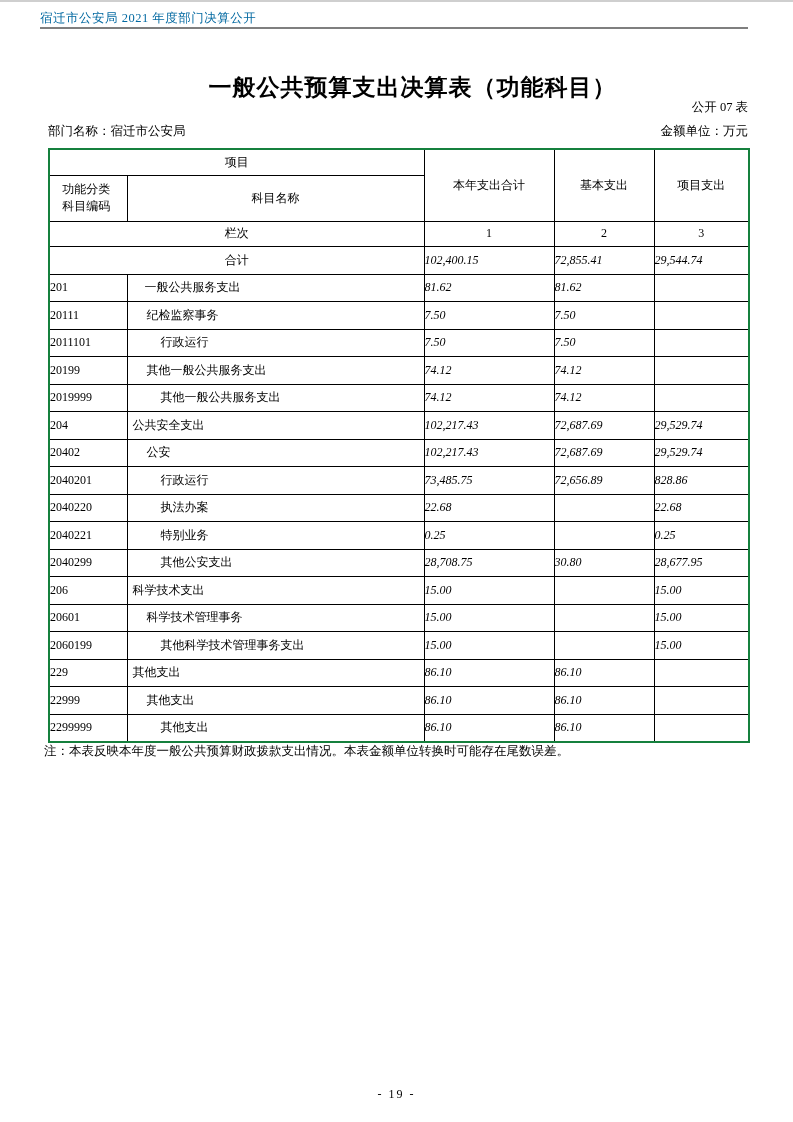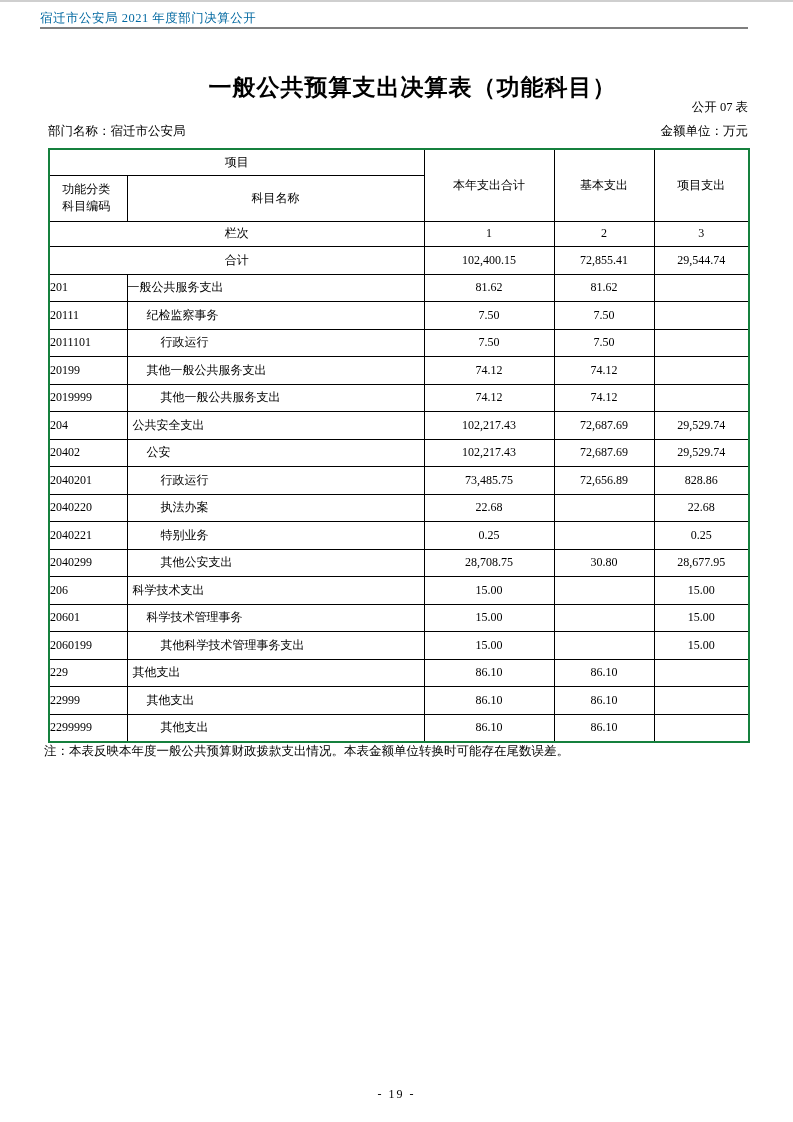--- a/index.html
+++ b/index.html
@@ -51,21 +51,21 @@
   }
   table.budget td, table.budget th {
     border: 1px solid #000;
     padding: 0;
     font-weight: normal;
     overflow: hidden;
     line-height: 1.25;
   }
   table.budget { border: 2px solid #15803d; }
   td.center { text-align: center; vertical-align: middle; }
-  td.num { text-align: center; vertical-align: middle; padding-right: 6px; }
+  td.num { text-align: left; vertical-align: middle; padding-right: 6px; font-style: italic; }
   td.code { text-align: left; vertical-align: middle; padding-left: 4px; }
   td.name { text-align: left; vertical-align: middle; }
   tr.hdr1 { height: 26px; }
   tr.hdr2 { height: 46px; }
   tr.lanci { height: 25px; }
   tr.total { height: 28px; }
   tr.body-row { height: 27.5px; }
   .code-head {
     display: inline-block; width: 52px;
     text-align: left; line-height: 1.4;
@@ -124,21 +124,21 @@
     <tr class="total">
       <td class="center" colspan="2">合计</td>
       <td class="num">102,400.15</td>
       <td class="num">72,855.41</td>
       <td class="num">29,544.74</td>
     </tr>
   </tbody>
   <tbody id="budget-rows">
       <tr class="body-row">
         <td class="code">201</td>
-        <td class="name" style="padding-left: 0;">一般公共服务支出</td>
+        <td class="name" style="padding-left: 17px;">一般公共服务支出</td>
         <td class="num">81.62</td>
         <td class="num">81.62</td>
         <td class="num"></td>
       </tr>
       <tr class="body-row">
         <td class="code">20111</td>
         <td class="name" style="padding-left: 19px;">纪检监察事务</td>
         <td class="num">7.50</td>
         <td class="num">7.50</td>
         <td class="num"></td>

